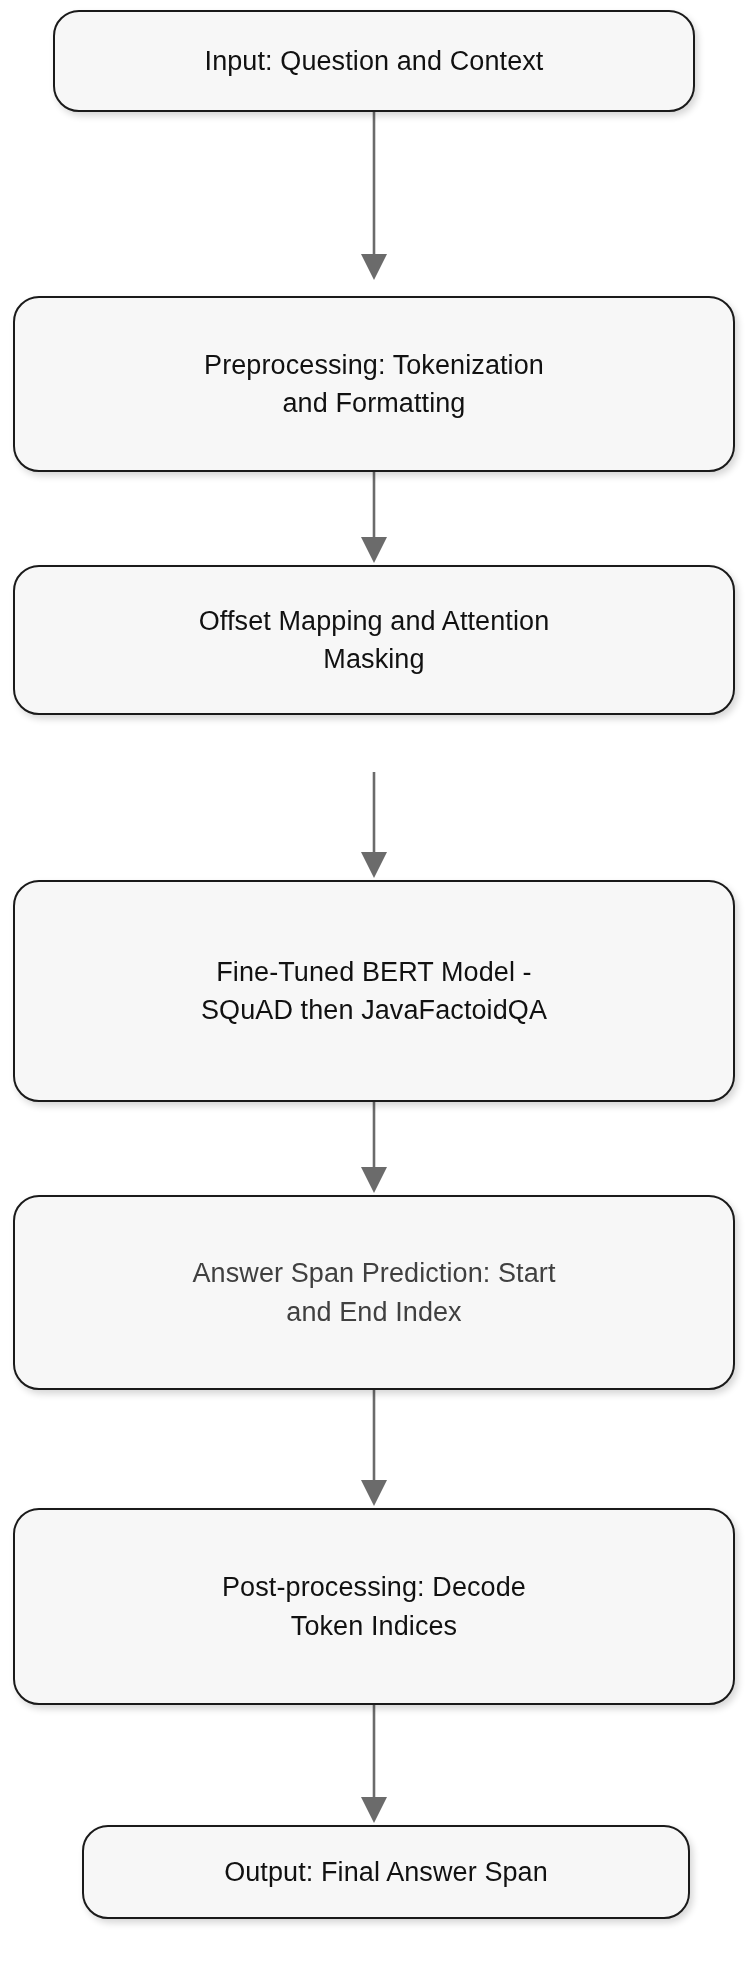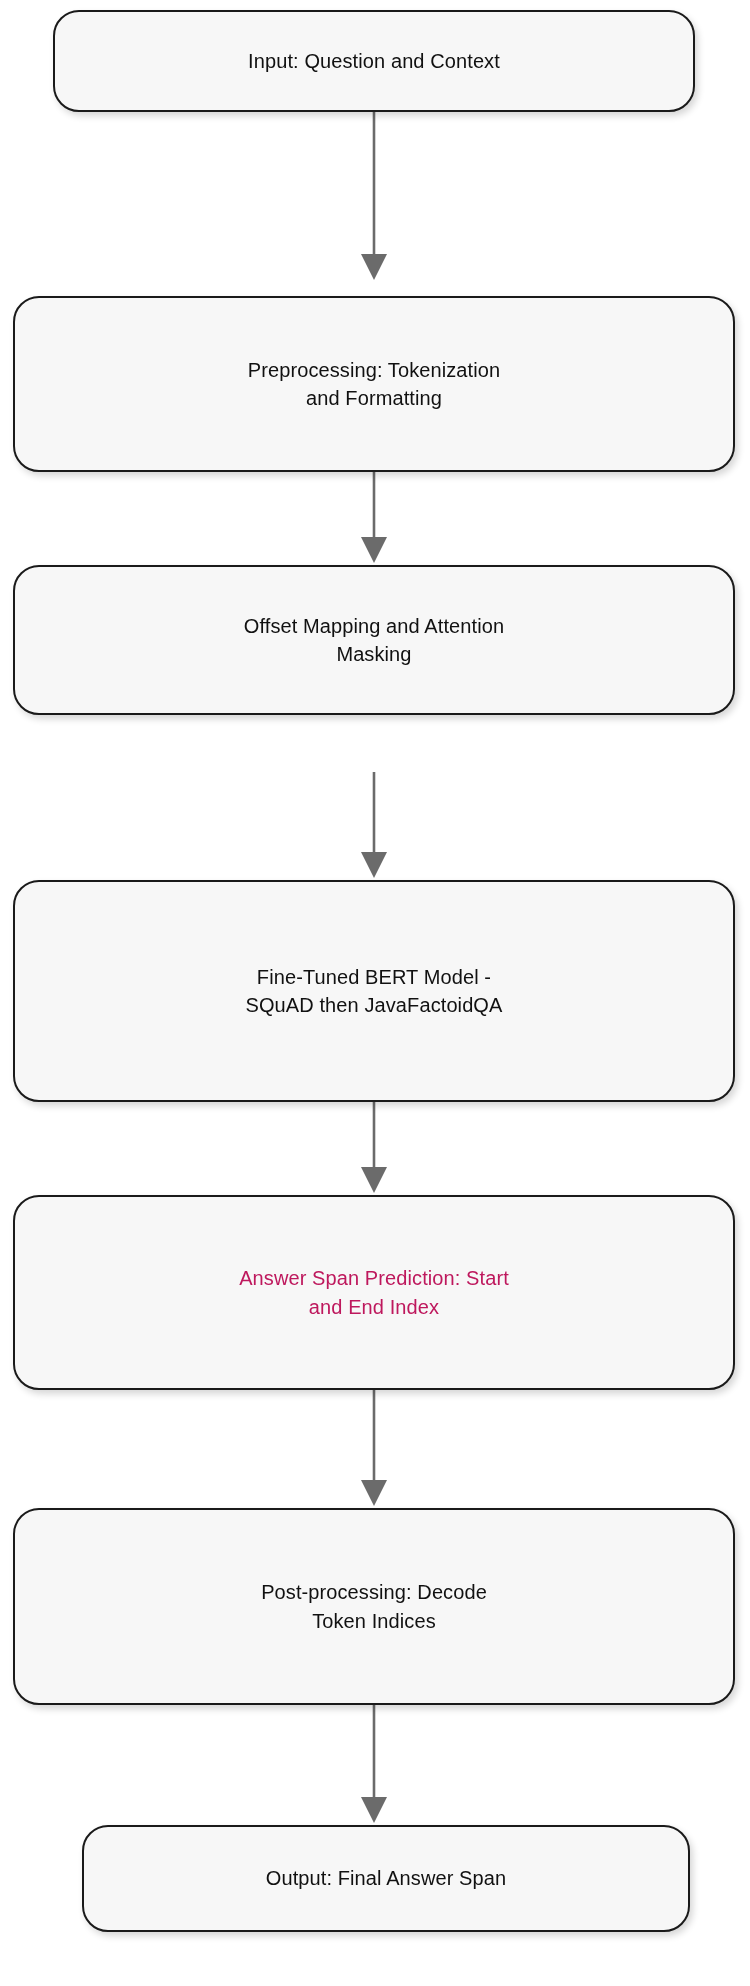--- a/index.html
+++ b/index.html
@@ -26,21 +26,21 @@
     border: 2.4px solid #1a1a1a;
     border-radius: 26px;
     display: flex;
     align-items: center;
     justify-content: center;
     text-align: center;
     color: #111111;
     box-shadow: 3px 4px 7px rgba(0,0,0,0.16);
   }
   .node-label {
-    font-size: 20px;
+    font-size: 27px;
     line-height: 1.42;
     letter-spacing: 0.1px;
     font-weight: 400;
     padding: 0 30px;
     white-space: pre-line;
     color: #111111;
   }
   .edge {
     position: absolute;
     width: 100%;
@@ -99,24 +99,24 @@
       </div>
       <div class="node" style="left: 13px; top: 565px; width: 722px; height: 150px; background: rgb(247, 247, 247); border-color: rgb(26, 26, 26);">
         <div class="node-label" style="color: rgb(17, 17, 17);">Offset Mapping and Attention
 Masking</div>
       </div>
       <div class="node" style="left: 13px; top: 880px; width: 722px; height: 222px; background: rgb(247, 247, 247); border-color: rgb(26, 26, 26);">
         <div class="node-label" style="color: rgb(17, 17, 17);">Fine-Tuned BERT Model -
 SQuAD then JavaFactoidQA</div>
       </div>
       <div class="node" style="left: 13px; top: 1195px; width: 722px; height: 195px; background: rgb(247, 247, 247); border-color: rgb(26, 26, 26);">
-        <div class="node-label" style="color: #be185d;">Answer Span Prediction: Start
+        <div class="node-label" style="color: #404040;">Answer Span Prediction: Start
 and End Index</div>
       </div>
       <div class="node" style="left: 13px; top: 1508px; width: 722px; height: 197px; background: rgb(247, 247, 247); border-color: rgb(26, 26, 26);">
         <div class="node-label" style="color: rgb(17, 17, 17);">Post-processing: Decode
 Token Indices</div>
       </div>
-      <div class="node" style="left: 82px; top: 1825px; width: 608px; height: 107px; background: rgb(247, 247, 247); border-color: rgb(26, 26, 26);">
+      <div class="node" style="left: 82px; top: 1825px; width: 608px; height: 94px; background: rgb(247, 247, 247); border-color: rgb(26, 26, 26);">
         <div class="node-label" style="color: rgb(17, 17, 17);">Output: Final Answer Span</div>
       </div>
     </div>
 </div>
 
 </body></html>

